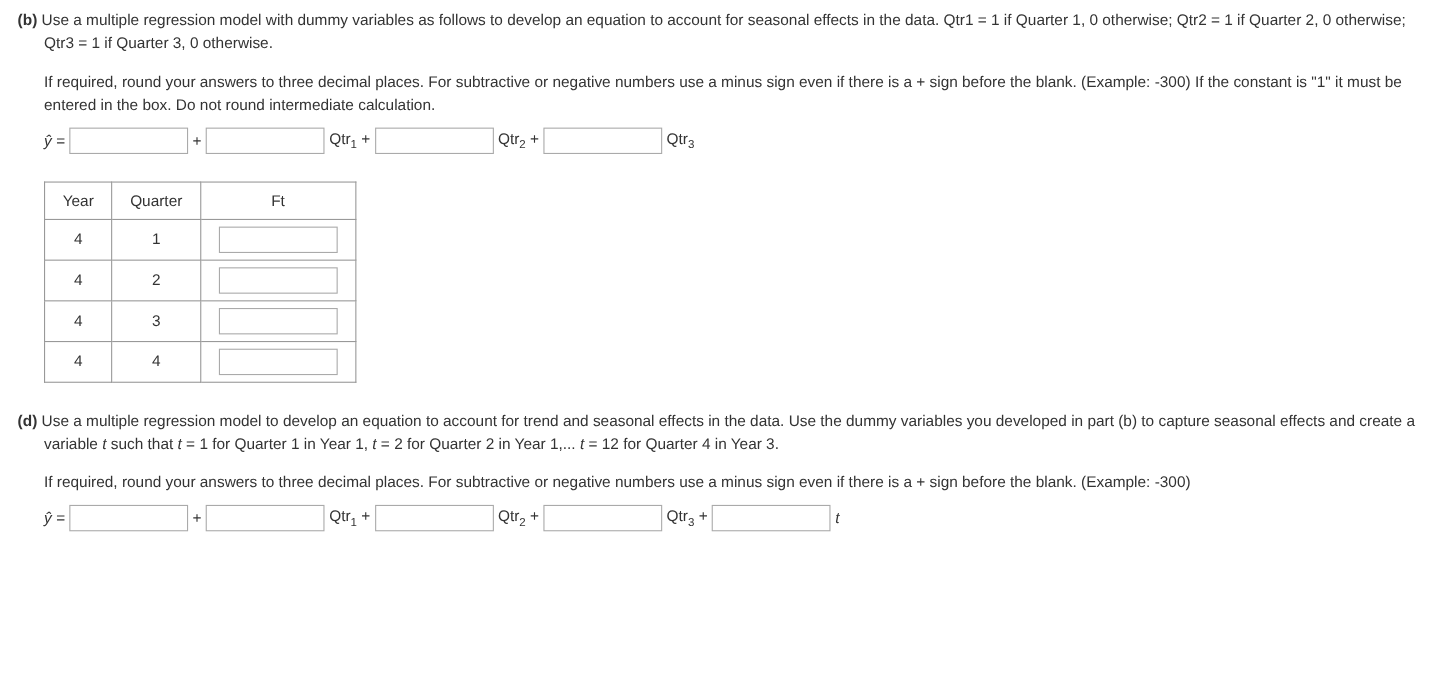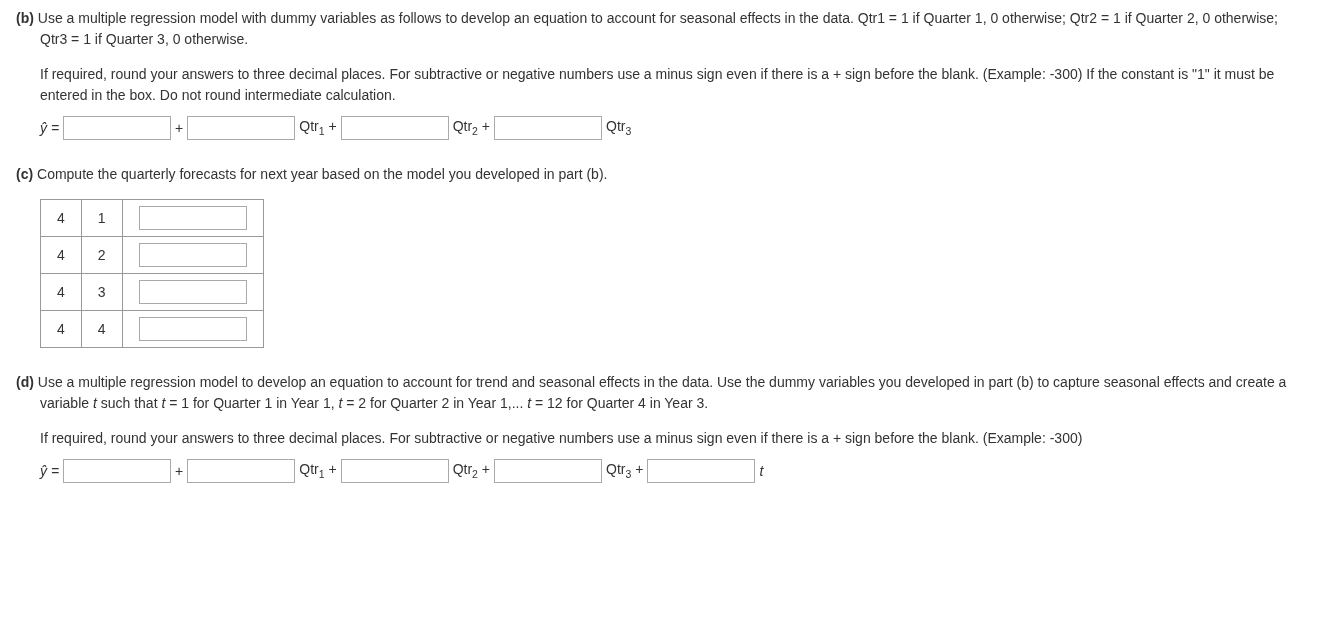--- a/index.html
+++ b/index.html
@@ -83,27 +83,28 @@
     <input type="text" style="">
     <span><span>Qtr</span><span class="sub">1</span> <span>+</span></span>
     <input type="text" style="">
     <span><span>Qtr</span><span class="sub">2</span> <span>+</span></span>
     <input type="text" style="">
     <span><span>Qtr</span><span class="sub">3</span></span>
   </div>
 </div>
 
 <div class="part">
-  <div class="first-line">
-    <span class="part-label">(c)</span>
-    <span>Compute the quarterly forecasts for next year based on the model you developed in part (b).</span>
-  </div>
   <div class="part-body">
     <table>
       <tbody>
+          <tr>
+        <th>Year</th>
+        <th>Quarter</th>
+        <th>Ft</th>
+      </tr>
       <tr>
         <td>4</td>
         <td>1</td>
         <td><input type="text" style=""></td>
       </tr>
       <tr>
         <td>4</td>
         <td>2</td>
         <td><input type="text" style=""></td>
       </tr>

